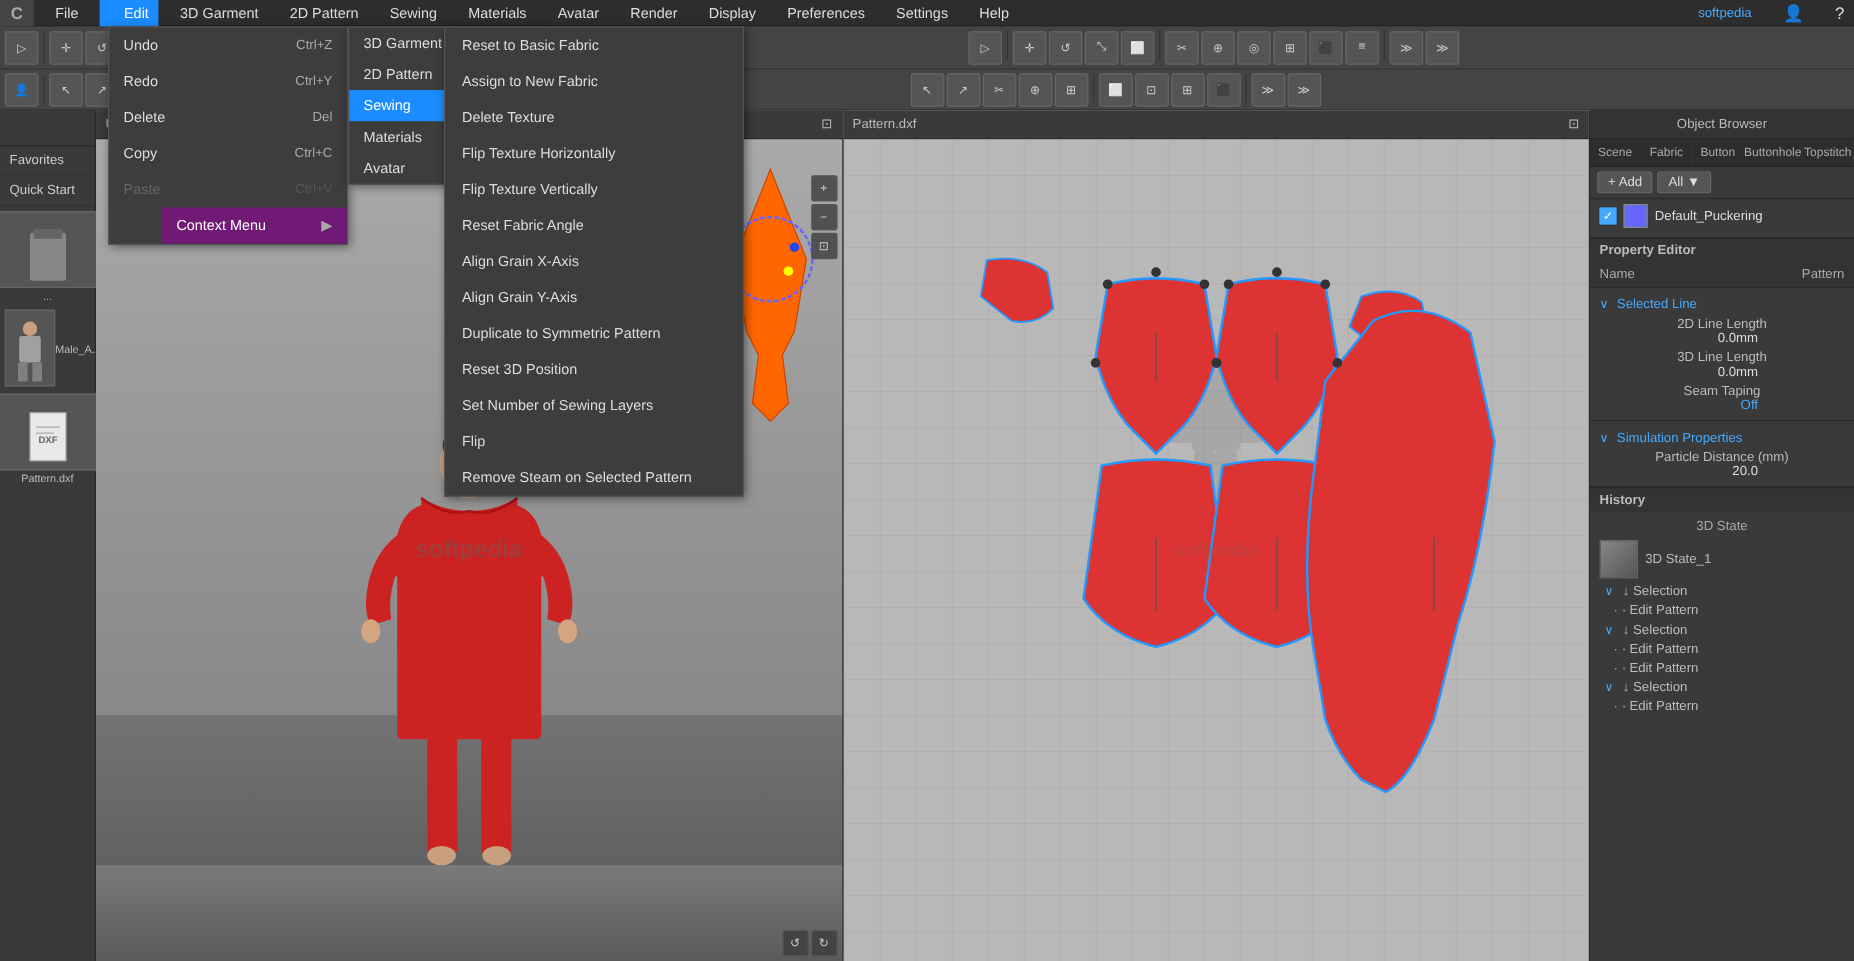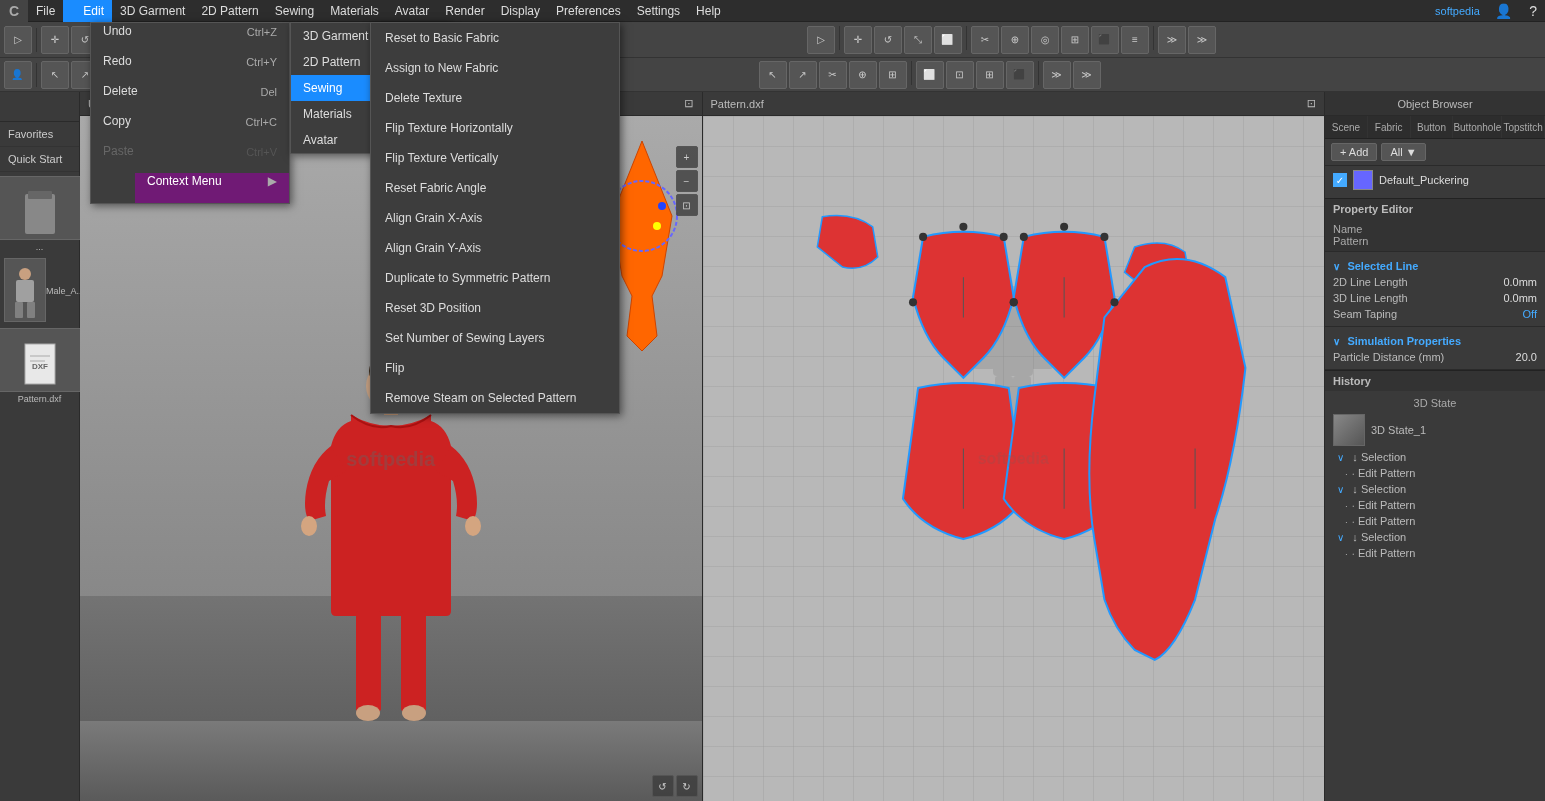--- a/index.html
+++ b/index.html
@@ -35,20 +35,21 @@
       font-weight: bold;
     }
     .menubar-item {
       padding: 2px 8px;
       height: 22px;
       display: flex;
       align-items: center;
       cursor: pointer;
       font-size: 12px;
       color: #ddd;
+      margin-left: 10px;
     }
     .menubar-item:hover, .menubar-item.active {
       background: #555;
     }
     .menubar-item.active {
       background: #1a8cff;
       color: #fff;
       padding-left: 20px;
     }
     .menubar-right {
@@ -233,21 +234,21 @@
       top: 22px;
       background: #3d3d3d;
       border: 1px solid #555;
       width: 200px;
       z-index: 100;
       box-shadow: 2px 2px 8px rgba(0,0,0,0.5);
     }
     .menu-item {
       height: 26px;
       display: flex;
-      align-items: flex-end;
+      align-items: center;
       padding: 15px 12px;
       cursor: pointer;
       justify-content: space-between;
       font-size: 12px;
       color: #ddd;
     }
     .menu-item.highlighted { background: #701a75; color: #fff; margin-left: 44px; }
     .menu-item .shortcut { color: #aaa; font-size: 11px; }
     .menu-item .arrow { color: #aaa; }
     .menu-item.disabled { color: #666; }
@@ -288,27 +289,28 @@
 
     
     .prop-section {
       padding: 4px 8px;
       border-bottom: 1px solid #2a2a2a;
     }
     .prop-section-title {
       font-size: 11px;
       color: #4af;
       padding: 4px 0 2px;
-      font-weight: bold;
+      font-weight: normal;
     }
     .prop-row {
       display: flex;
       align-items: center;
       padding: 2px 0;
       font-size: 11px;
+      flex-direction: column;
     }
     .prop-label { flex: 1; color: #bbb; }
     .prop-value { color: #ddd; min-width: 60px; text-align: right; }
 
     
     .history-section {
       padding: 4px 8px;
       text-align: center;
     }
     .history-item {
@@ -432,21 +434,20 @@
 
     .prop-name-col {
       width: 100%;
       background: #333;
       padding: 4px 8px;
       display: flex;
       justify-content: space-between;
       font-size: 11px;
       color: #aaa;
       border-bottom: 1px solid #2a2a2a;
-      flex-direction: column;
     }
 
     
     .fold-indicator {
       color: #4af;
       font-size: 10px;
       margin-right: 4px;
     }
   </style>
 </head>

